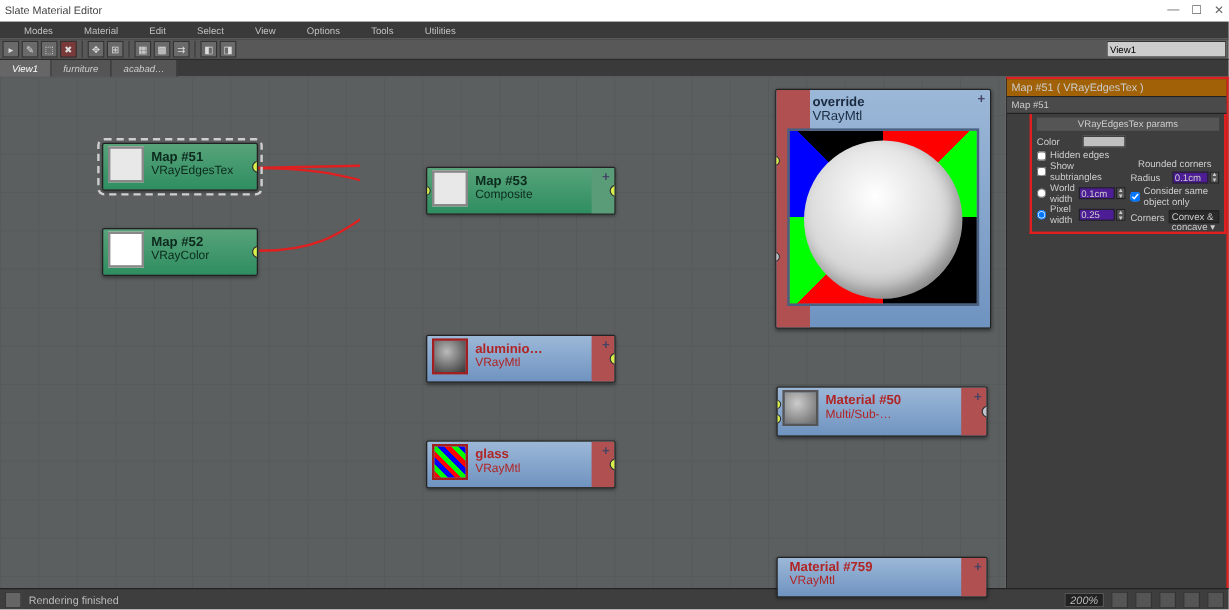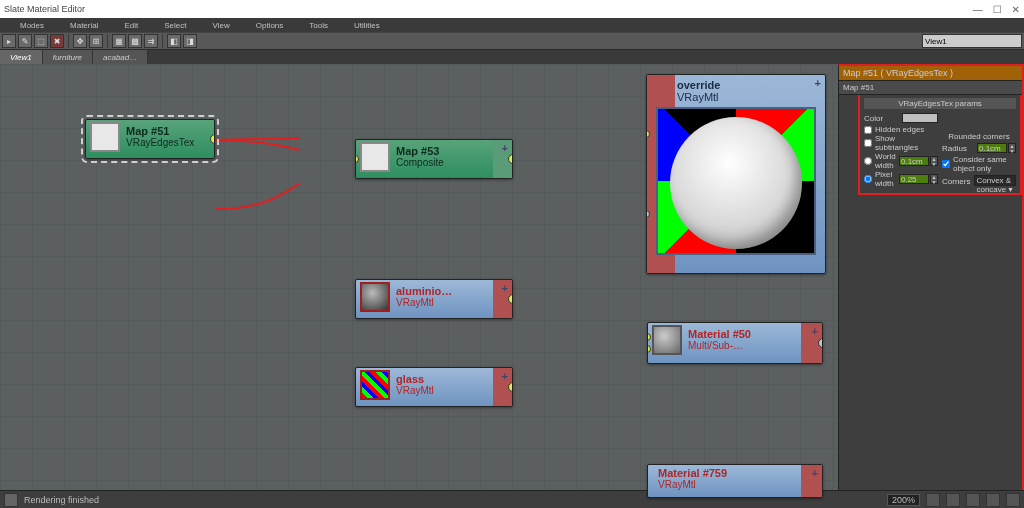--- a/index.html
+++ b/index.html
@@ -88,32 +88,32 @@
   
   .params { width: 186px; background: #3e3e3e; color: #ccc; font-size: 8px; border-left: 1px solid #222; border-top:2px solid #e02020; border-right:2px solid #e02020;}
   .params .ptitle { background: #a16207; padding: 2px 4px; font-size: 9px; border-bottom: 1px solid #222; }
   .params .pname { background: #4a4a4a; padding: 2px 4px; border-bottom: 1px solid #222; }
   .params .sect { padding: 3px 4px; border: 2px solid #e02020; border-top: none; margin-left: 19px; }
   .params .secthdr { text-align: center; background: #555; font-size: 8px; padding: 1px 0; }
   .params .row { display: flex; align-items: flex-end; justify-content: space-between; margin: 2px 0; gap: 4px; }
   .params .col { flex: 1; }
   .params .swatch { width: 36px; height: 10px; background: #c0c0c0; border: 1px solid #222; }
   .params .spin { display: flex; align-items: center; }
-  .params .spin input { width: 30px; height: 10px; font-size: 8px; border: 1px solid #222; background: #4d7c0f; color: #ccc; padding: 0 1px; }
+  .params .spin input { width: 30px; height: 10px; font-size: 8px; border: 1px solid #222; background: #4c1d95; color: #ccc; padding: 0 1px; }
   .params .spin .ar { width: 8px; height: 10px; background: #555; border: 1px solid #222; margin-left: 1px; display: flex; flex-direction: column; }
   .params .spin .ar span { flex: 1; font-size: 5px; line-height: 5px; text-align: center; }
   .params .sel { background: #2a2a2a; border: 1px solid #222; color: #ccc; padding: 0px 1px; font-size: 8px; height: 11px; }
   .params label { display: flex; align-items: center; gap: 3px; }
   .params input[type=checkbox], .params input[type=radio] { width: 8px; height: 8px; }
 
   
   .status { height: 18px; background: #3e3e3e; color: #bbb; font-size: 9px; display: flex; align-items: center; padding: 0 4px; gap: 6px; border-top: 1px solid #222; }
   .status .sicon { width: 14px; height: 14px; background: #656565; border: 1px solid #333; }
   .status .spacer { flex: 1; }
-  .status .zoom { background: #222; padding: 0 4px; border: 1px solid #555; }
+  .status .zoom { background: #222; padding: 0 4px; border: 1px solid #555; font-style: italic; }
   .status .sbtn { width: 14px; height: 14px; background: #555; border: 1px solid #333; }
 
 </style>
 </head>
 <body>
 
 <div class="win">
 
   <div class="titlebar">
     <span class="title">Slate Material Editor</span>
@@ -181,20 +181,30 @@
         <div class="hdr">
           <div class="thumb"></div>
           <div class="lbls">
             <strong>Map #51</strong>
             <span>VRayEdgesTex</span>
           </div>
         </div>
         <div class="port-out"></div>
       </div>
 
+      <div class="node n-green" style="left:85px; top:126px; width:130px; height:40px;">
+        <div class="hdr">
+          <div class="thumb" style="background:#fff"></div>
+          <div class="lbls">
+            <strong>Map #52</strong>
+            <span>VRayColor</span>
+          </div>
+        </div>
+        <div class="port-out"></div>
+      </div>
 
       <div class="node n-green" style="left:355px; top:75px; width:158px; height:40px;">
         <div class="side"></div>
         <div class="add">+</div>
         <div class="hdr">
           <div class="thumb"></div>
           <div class="lbls">
             <strong>Map #53</strong>
             <span>Composite</span>
           </div>

